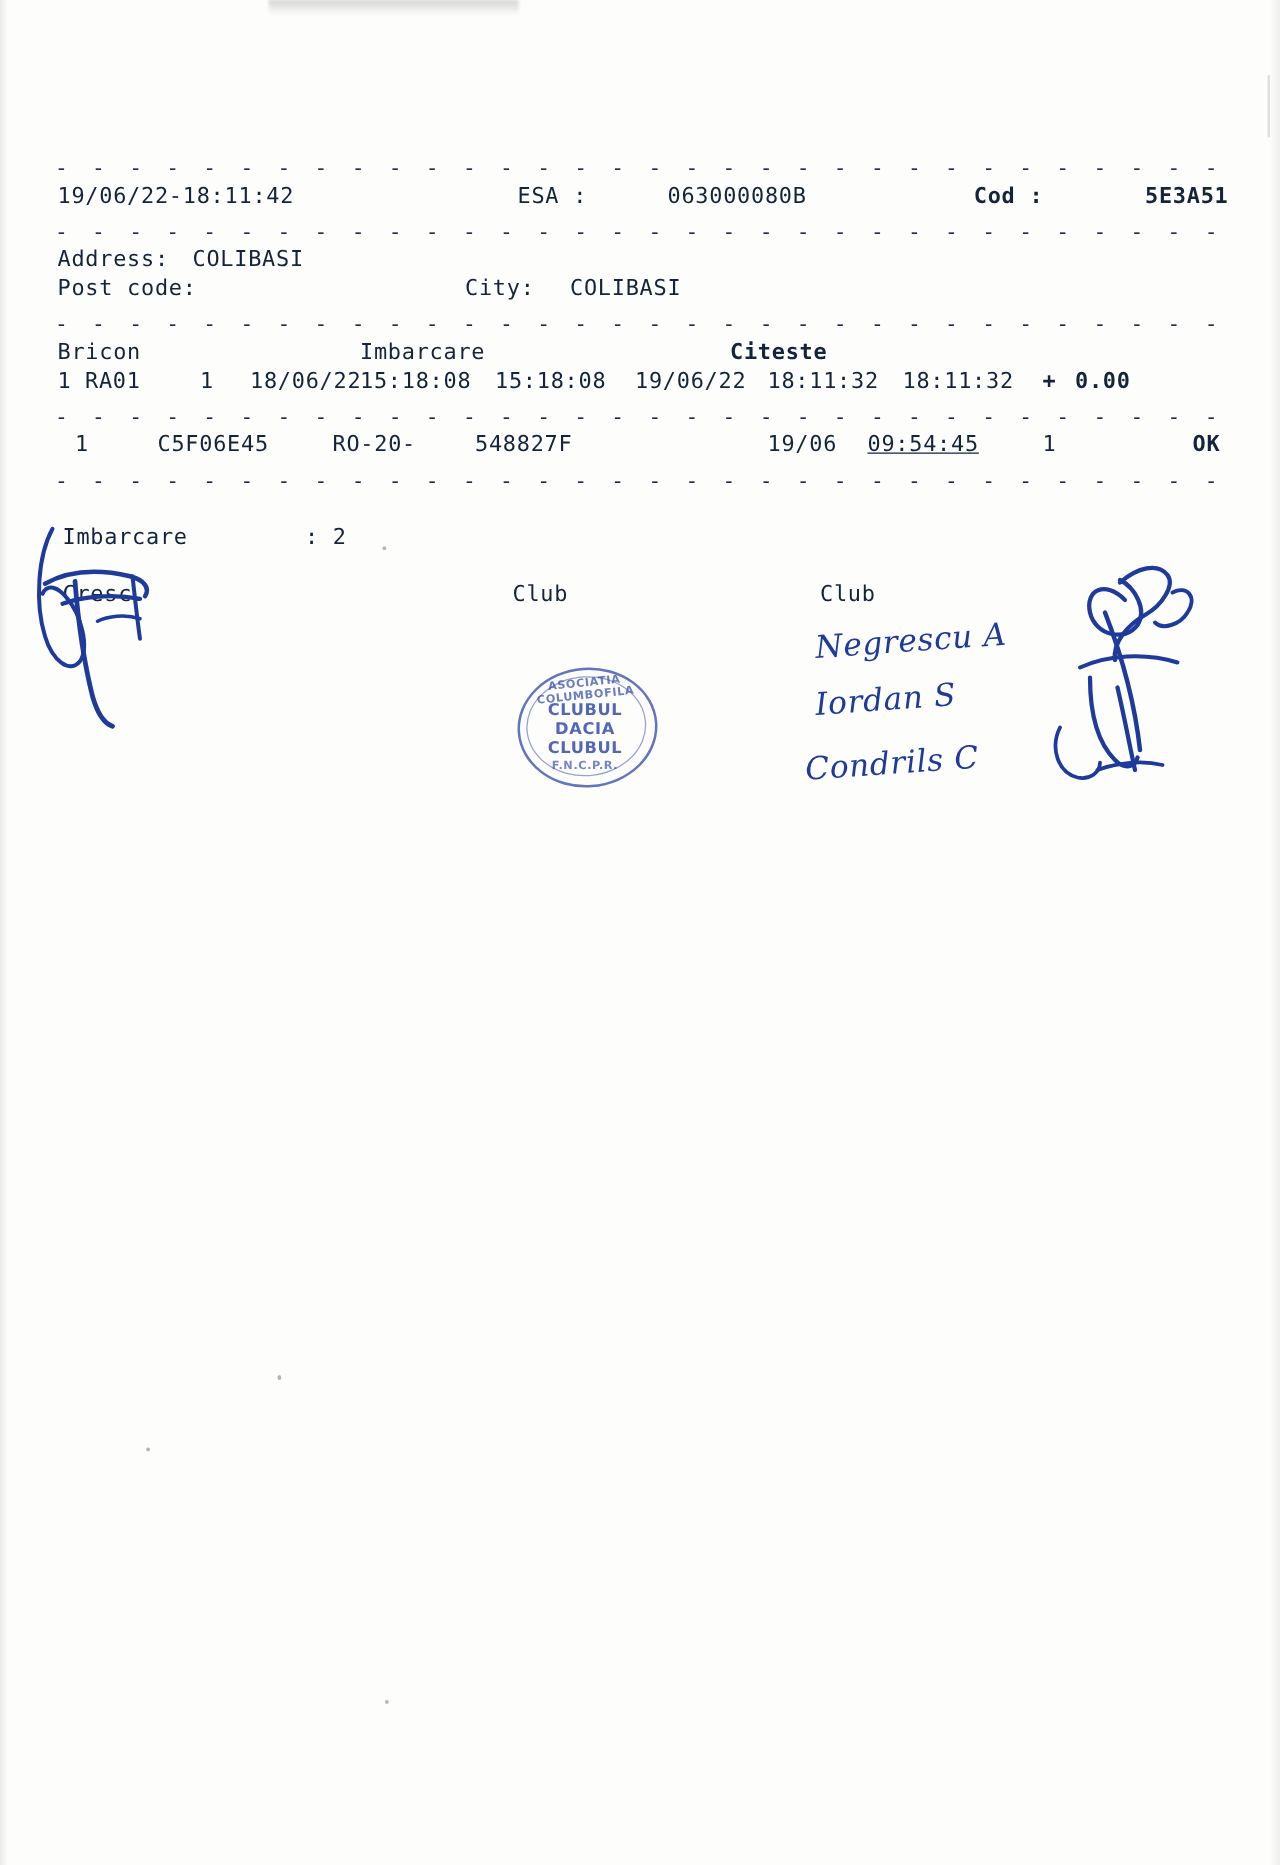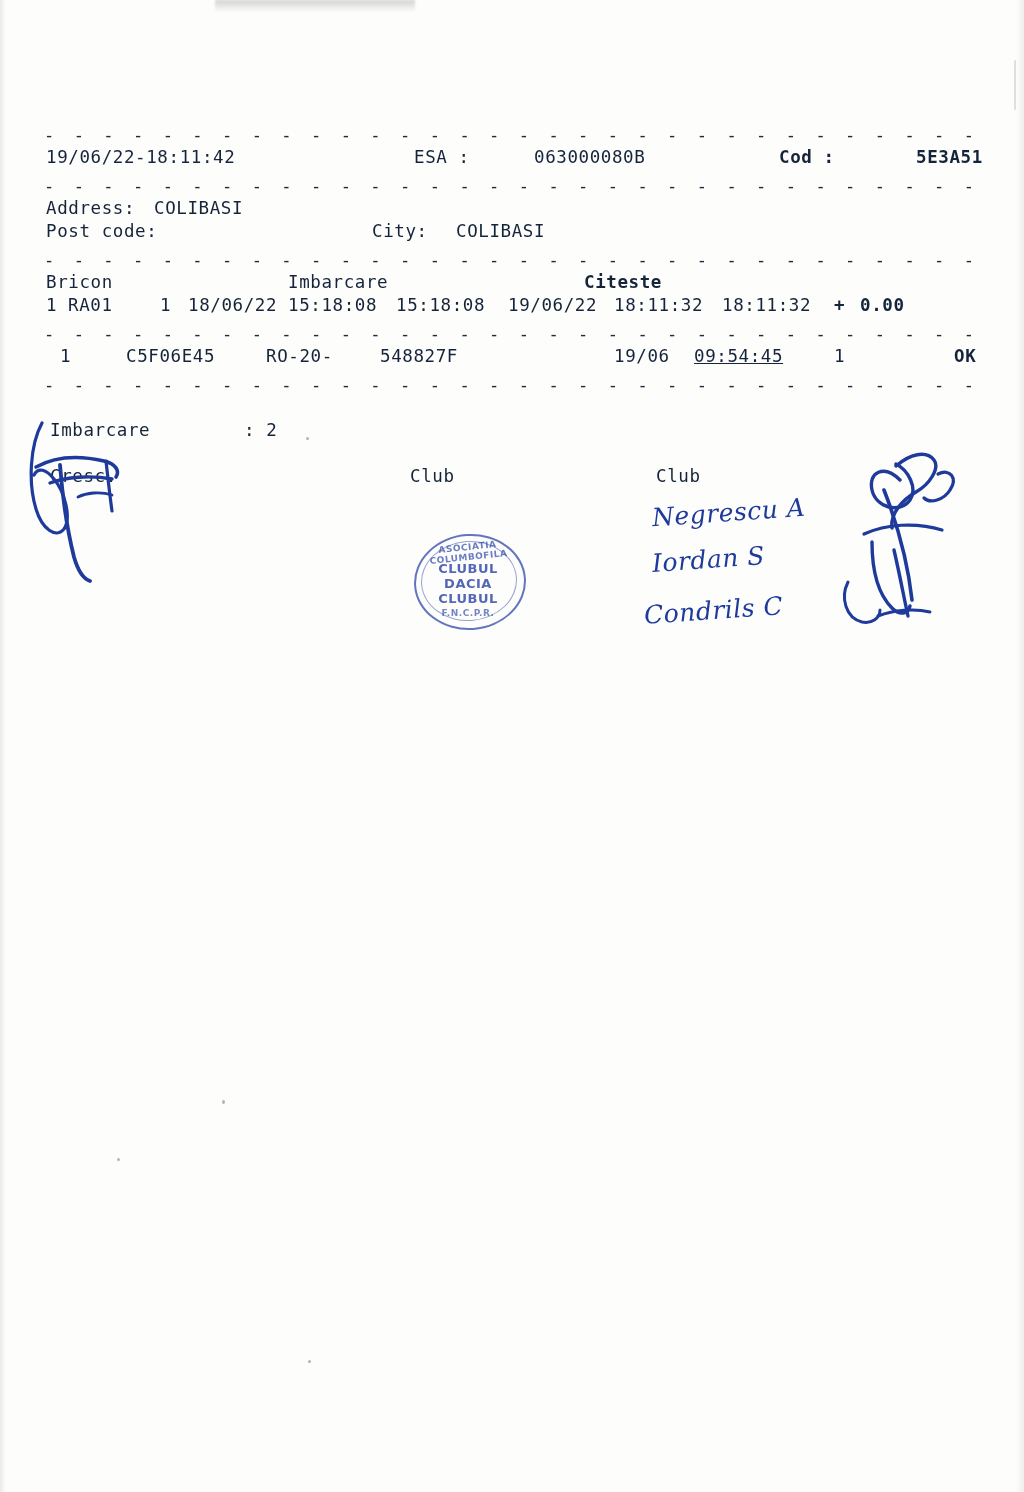--- a/index.html
+++ b/index.html
@@ -229,21 +229,21 @@
     <div class="row">
       <span class="cell" style="left:2px;">Bricon</span>
       <span class="cell" style="left:244px;">Imbarcare</span>
       <span class="cell" style="left:540px;font-weight:bold;">Citeste</span>
     </div>
 
     <div class="row">
       <span class="cell" style="left:2px;">1</span>
       <span class="cell" style="left:24px;">RA01</span>
       <span class="cell" style="left:116px;">1</span>
-      <span class="cell" style="left:144px;text-align:center;">18/06/22</span>
+      <span class="cell" style="left:156px;text-align:center;">18/06/22</span>
       <span class="cell" style="left:244px;">15:18:08</span>
       <span class="cell" style="left:352px;">15:18:08</span>
       <span class="cell" style="left:464px;">19/06/22</span>
       <span class="cell" style="left:570px;">18:11:32</span>
       <span class="cell" style="left:678px;">18:11:32</span>
       <span class="cell b" style="left:790px;">+</span>
       <span class="cell b" style="left:816px;">0.00</span>
     </div>
 
     <div class="block-gap-sm"></div>

